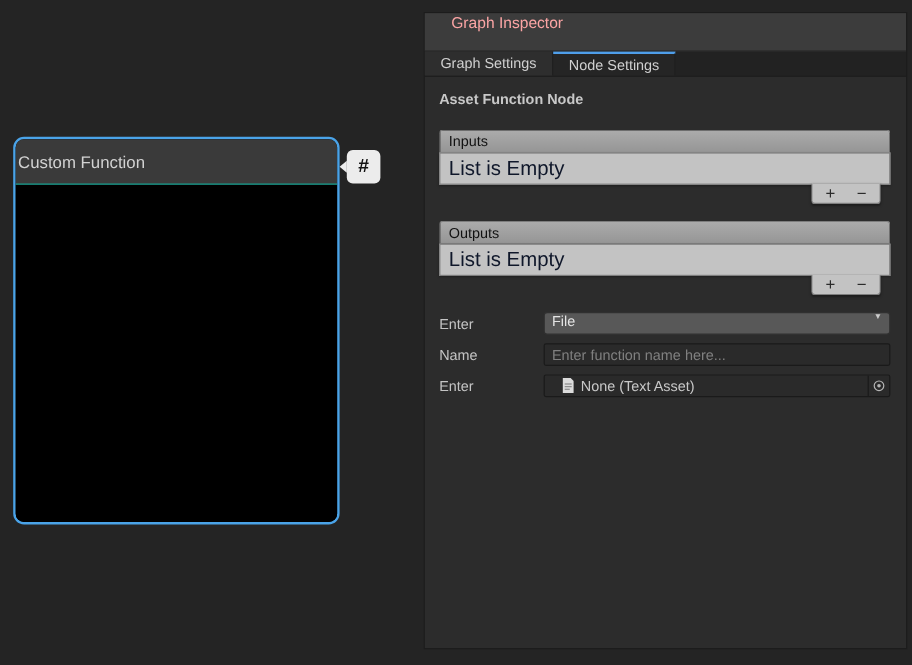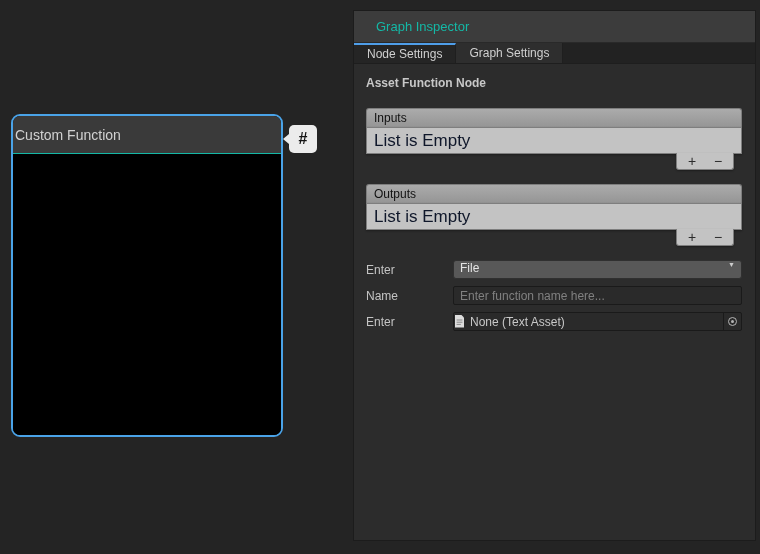--- a/index.html
+++ b/index.html
@@ -39,22 +39,22 @@
   }
 
   
   .inspector {
     position:absolute; left:353px; top:10px; width:403px; height:531px;
     background:#2c2c2c; border:1px solid #1c1c1c;
     display:flex; flex-direction:column;
   }
   .inspector-header {
     height:32px; background:#3c3c3c; border-bottom:1px solid #292929;
-    display:flex; align-items:center; padding-left:22px;
-    font-size:13px; color:#14b8a6; flex-shrink:0;
+    display:flex; align-items:flex-start; padding-left:22px;
+    font-size:13px; color:#fca5a5; flex-shrink:0;
   }
   .tabbar { height:21px; background:#222; display:flex; border-bottom:1px solid #1e1e1e; flex-shrink:0; }
   .tab {
     display:flex; align-items:center; padding:0 13px;
     font-size:12px; color:#d0d0d0; background:#2e2e2e;
     border-right:1px solid #1f1f1f; cursor:default;
   }
   .tab.active { background:#252525; border-top:2px solid var(--accent); }
 
   .content { flex:1; padding:12px 13px 0 12px; }
@@ -93,21 +93,21 @@
     display:flex; align-items:flex-start; padding:0 6px; font-size:12px; color:#e4e4e4;
   }
   .caret { margin-left:auto; font-size:7px; color:#cdcdcd; }
   .textfield {
     flex:1; height:19px; background:#2a2a2a; border:1px solid #1a1a1a; border-radius:2px;
     color:#cccccc; font-size:12px; padding:0 6px; font-family:Liberation Sans, sans-serif; outline:none;
   }
   .textfield::placeholder { color:#808080; opacity:1; }
   .objectfield {
     flex:1; height:19px; background:#2a2a2a; border:1px solid #1a1a1a; border-radius:2px;
-    display:flex; align-items:center; padding-left:0; font-size:12px; color:#c8c8c8;
+    display:flex; align-items:center; padding-left:14px; font-size:12px; color:#c8c8c8;
   }
   .obj-icon { display:inline-flex; margin-right:5px; }
   .obj-picker {
     margin-left:auto; width:18px; align-self:stretch;
     border-left:1px solid #1a1a1a;
     display:flex; align-items:center; justify-content:center;
   }
 </style>
 </head>
 <body>
@@ -125,25 +125,25 @@
     <span>#</span>
   </div>
 
   <div class="inspector">
 
     <div class="inspector-header">
       <span>Graph Inspector</span>
     </div>
 
     <div class="tabbar">
+      <div class="tab">
+        <span>Graph Settings</span>
+      </div>
       <div class="tab active">
         <span>Node Settings</span>
-      </div>
-      <div class="tab">
-        <span>Graph Settings</span>
       </div>
     </div>
 
     <div class="content">
 
       <div class="section-title">Asset Function Node</div>
 
       <div class="relist">
         <div class="relist-header">
           <span>Inputs</span>

